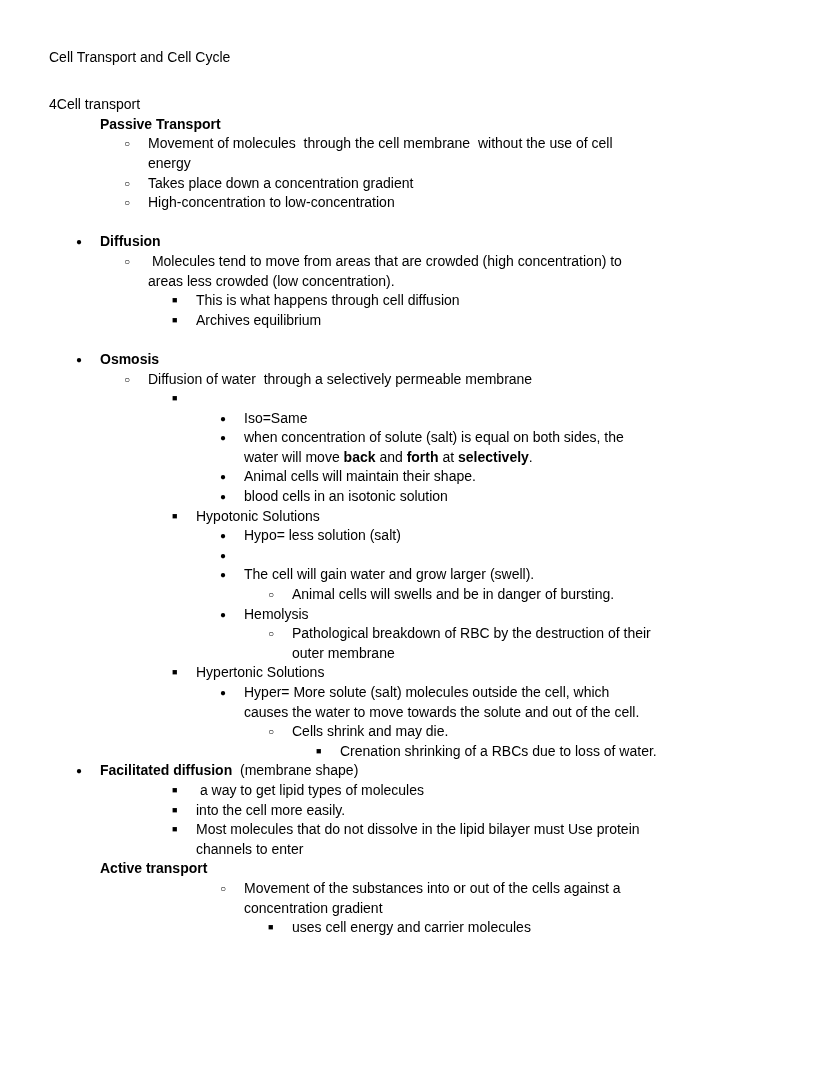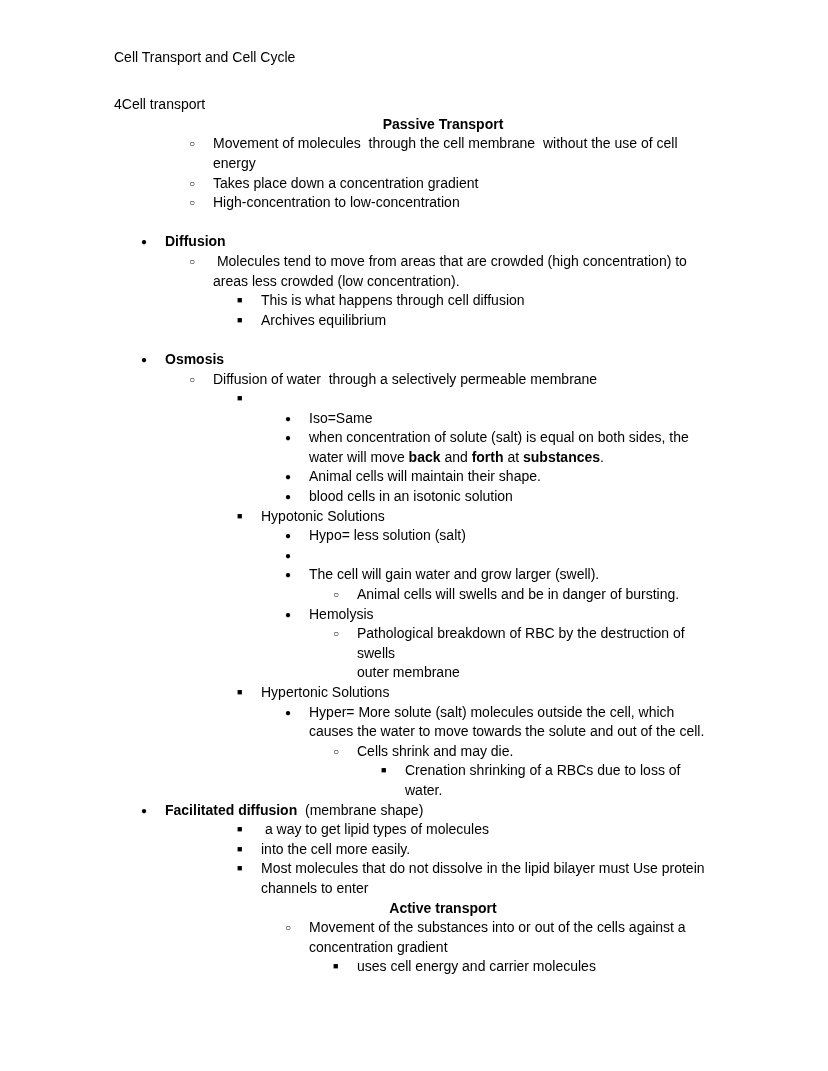--- a/index.html
+++ b/index.html
@@ -12,21 +12,21 @@
     width: 828px;
     height: 1071px;
     background: #ffffff;
     overflow: hidden;
     font-family: "Liberation Sans", "DejaVu Sans", sans-serif;
     font-size: 14px;
     line-height: 19.6px;
     color: #000000;
   }
   .content {
-    padding: 48px 107px 0 114px;
+    padding: 48px 107px 0 49px;
   }
   .line {
     display: flex;
     align-items: flex-start;
     white-space: pre-wrap;
     min-height: 19.6px;
   }
   .content > .line:first-child { margin-bottom: 8px; }
   .bullet {
     flex: 0 0 24px;
@@ -39,21 +39,21 @@
   .bullet.square { font-size: 9px; }
   .text { flex: 1 1 auto; min-width: 0; }
   .seg.b { font-weight: 700; }
   .lv0 { padding-left: 0; }
   .lv1 { padding-left: 27px; }
   .lv2 { padding-left: 75px; }
   .lv3 { padding-left: 123px; }
   .lv4 { padding-left: 171px; }
   .lv5 { padding-left: 219px; }
   .lv6 { padding-left: 267px; }
-  .nb.lv1 { padding-left: 51px; text-align: center; }
+  .nb.lv1 { padding-left: 51px; }
 </style>
 </head>
 <body>
 
 <div class="page">
   <div class="content">
       <div class="line lv0 nb">
     
     <span class="text"><span class="seg">Cell Transport and Cell Cycle</span></span>
   </div>
@@ -118,21 +118,21 @@
       <div class="line lv3">
     <span class="bullet square">■</span>
   </div>
       <div class="line lv4">
     <span class="bullet disc">●</span>
     <span class="text"><span class="seg">Iso=Same</span></span>
   </div>
       <div class="line lv4">
     <span class="bullet disc">●</span>
     <span class="text"><span class="seg">when concentration of solute (salt) is equal on both sides, the
-water will move </span><span class="seg b">back</span><span class="seg"> and </span><span class="seg b">forth</span><span class="seg"> at </span><span class="seg b">substances</span><span class="seg">.</span></span>
+water will move </span><span class="seg b">back</span><span class="seg"> and </span><span class="seg b">forth</span><span class="seg"> at </span><span class="seg b">selectively</span><span class="seg">.</span></span>
   </div>
       <div class="line lv4">
     <span class="bullet disc">●</span>
     <span class="text"><span class="seg">Animal cells will maintain their shape.</span></span>
   </div>
       <div class="line lv4">
     <span class="bullet disc">●</span>
     <span class="text"><span class="seg">blood cells in an isotonic solution</span></span>
   </div>
       <div class="line lv3">
@@ -153,21 +153,21 @@
       <div class="line lv5">
     <span class="bullet circle">○</span>
     <span class="text"><span class="seg">Animal cells will swells and be in danger of bursting.</span></span>
   </div>
       <div class="line lv4">
     <span class="bullet disc">●</span>
     <span class="text"><span class="seg">Hemolysis</span></span>
   </div>
       <div class="line lv5">
     <span class="bullet circle">○</span>
-    <span class="text"><span class="seg">Pathological breakdown of RBC by the destruction of swells
+    <span class="text"><span class="seg">Pathological breakdown of RBC by the destruction of their
 outer membrane</span></span>
   </div>
       <div class="line lv3">
     <span class="bullet square">■</span>
     <span class="text"><span class="seg">Hypertonic Solutions</span></span>
   </div>
       <div class="line lv4">
     <span class="bullet disc">●</span>
     <span class="text"><span class="seg">Hyper= More solute (salt) molecules outside the cell, which
 causes the water to move towards the solute and out of the cell.</span></span>

